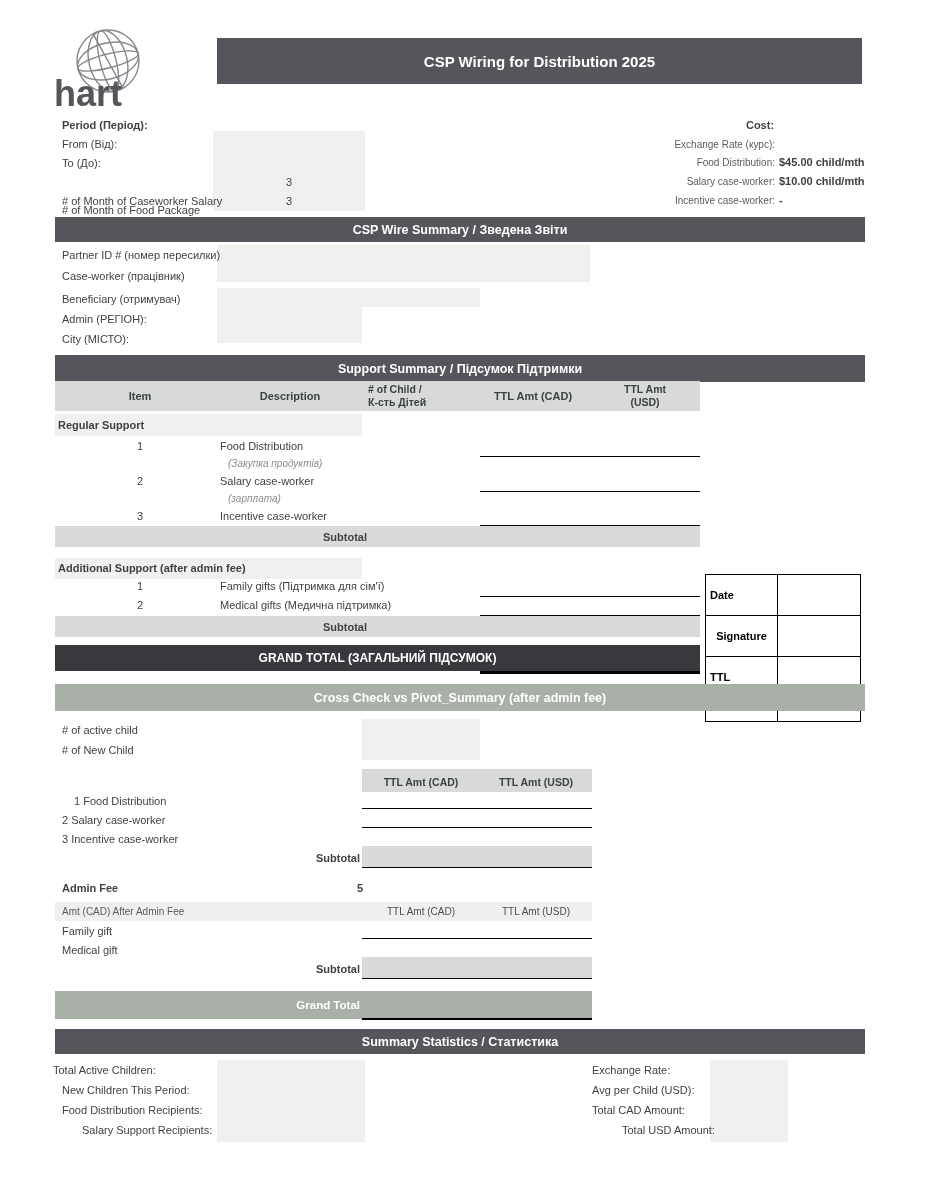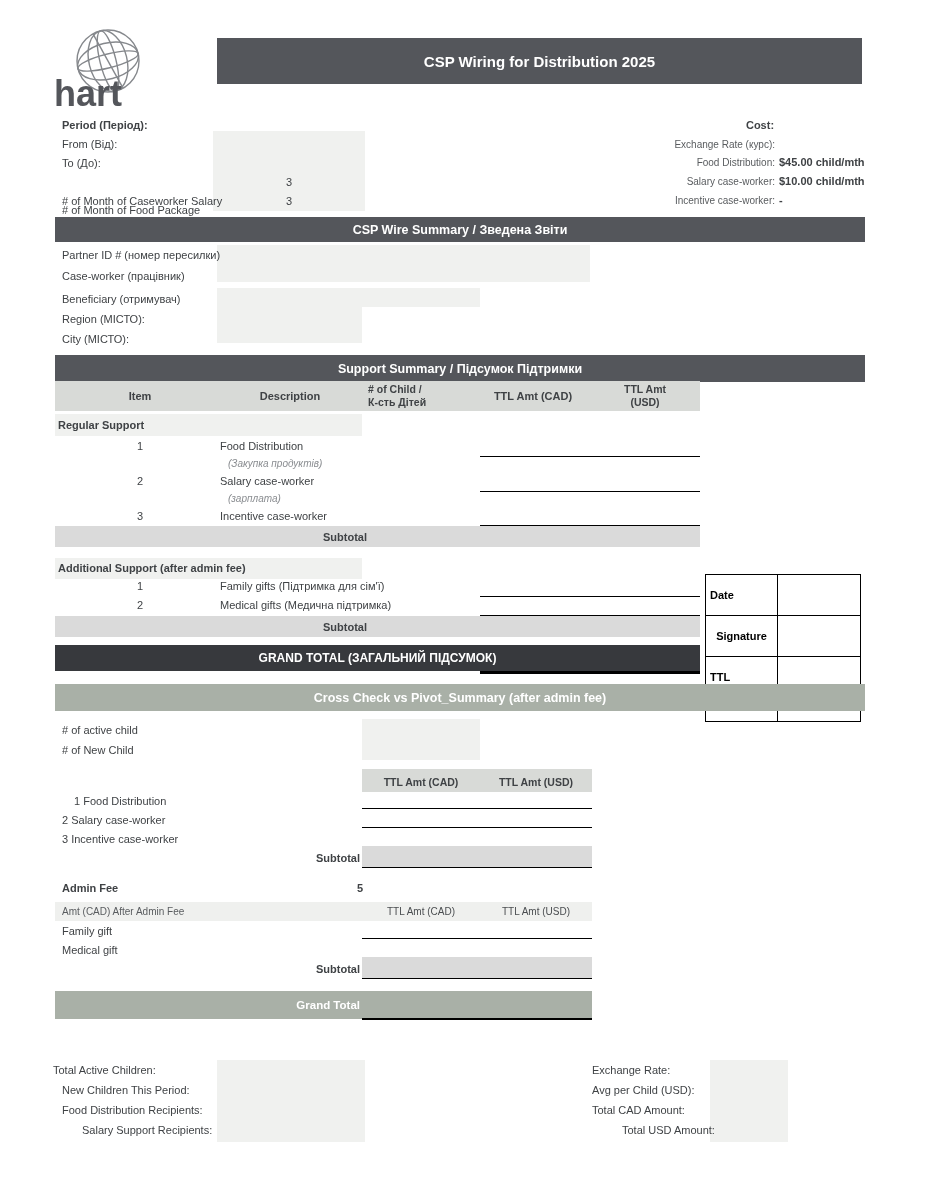--- a/index.html
+++ b/index.html
@@ -63,21 +63,21 @@
   <div class="abs lbl right" style="left:595px; top:195px; width:180px; font-size:10px; color:#595c5f;">Incentive case-worker:</div>
   <div class="abs lbl-b" style="left:779px; top:194px;">-</div>
 
   <div class="abs bar bar-dark" style="left:55px; top:217px; width:810px; height:25px; font-size:12.5px;">CSP Wire Summary / Зведена Звіти</div>
   <div class="abs field" style="left:217px; top:245px; width:373px; height:37px;"></div>
   <div class="abs lbl" style="left:62px; top:249px;">Partner ID # (номер пересилки)</div>
   <div class="abs lbl" style="left:62px; top:270px;">Case-worker (працівник)</div>
   <div class="abs field" style="left:217px; top:288px; width:263px; height:19px;"></div>
   <div class="abs lbl" style="left:62px; top:293px;">Beneficiary (отримувач)</div>
   <div class="abs field" style="left:217px; top:307px; width:145px; height:36px;"></div>
-  <div class="abs lbl" style="left:62px; top:313px;">Region (МІСТО):</div>
+  <div class="abs lbl" style="left:62px; top:313px;">Admin (РЕГІОН):</div>
   <div class="abs lbl" style="left:62px; top:333px;">City (МІСТО):</div>
 
   <div class="abs bar bar-dark" style="left:55px; top:355px; width:810px; height:27px; font-size:12.5px;">Support Summary / Підсумок Підтримки</div>
   <div class="abs colhead" style="left:55px; top:381px; width:645px; height:30px;"></div>
   <div class="abs lbl-b center" style="left:90px; top:390px; width:100px;">Item</div>
   <div class="abs lbl-b center" style="left:230px; top:390px; width:120px;">Description</div>
   <div class="abs lbl-b" style="left:368px; top:383px; font-size:10.5px;"># of Child /</div>
   <div class="abs lbl-b" style="left:368px; top:396px; font-size:10.5px;">К-сть Дітей</div>
   <div class="abs lbl-b center" style="left:473px; top:390px; width:120px;">TTL Amt (CAD)</div>
   <div class="abs lbl-b center" style="left:605px; top:383px; width:80px; font-size:10.5px;">TTL Amt</div>
@@ -172,20 +172,21 @@
   <div class="abs lbl" style="left:62px; top:944px;">Medical gift</div>
   <div class="abs uline" style="left:362px; top:957px; width:230px;"></div>
 
   <div class="abs subtotal" style="left:362px; top:957px; width:230px; height:22px; border-bottom:1.6px solid #000;"></div>
   <div class="abs lbl-b right" style="left:260px; top:963px; width:100px;">Subtotal</div>
 
   <div class="abs bar-sage abs" style="left:55px; top:991px; width:537px; height:28px;"></div>
   <div class="abs right" style="left:160px; top:999px; width:200px; color:#fff; font-weight:bold; font-size:11.5px;">Grand Total</div>
   <div class="abs" style="left:362px; top:1018px; width:230px; height:2px; background:#000;"></div>
 
+  <div class="abs bar bar-dark" style="left:55px; top:1029px; width:810px; height:25px; font-size:12.5px;">Summary Statistics / Статистика</div>
   <div class="abs field" style="left:217px; top:1060px; width:148px; height:82px;"></div>
   <div class="abs field" style="left:710px; top:1060px; width:78px; height:82px;"></div>
 
   <div class="abs lbl" style="left:53px; top:1064px;text-align:right;">Total Active Children:</div>
   <div class="abs lbl" style="left:62px; top:1084px;">New Children This Period:</div>
   <div class="abs lbl" style="left:62px; top:1104px;">Food Distribution Recipients:</div>
   <div class="abs lbl" style="left:62px; top:1124px;margin-left:20px;">Salary Support Recipients:</div>
 
   <div class="abs lbl" style="left:592px; top:1064px;">Exchange Rate:</div>
   <div class="abs lbl" style="left:592px; top:1084px;">Avg per Child (USD):</div>

